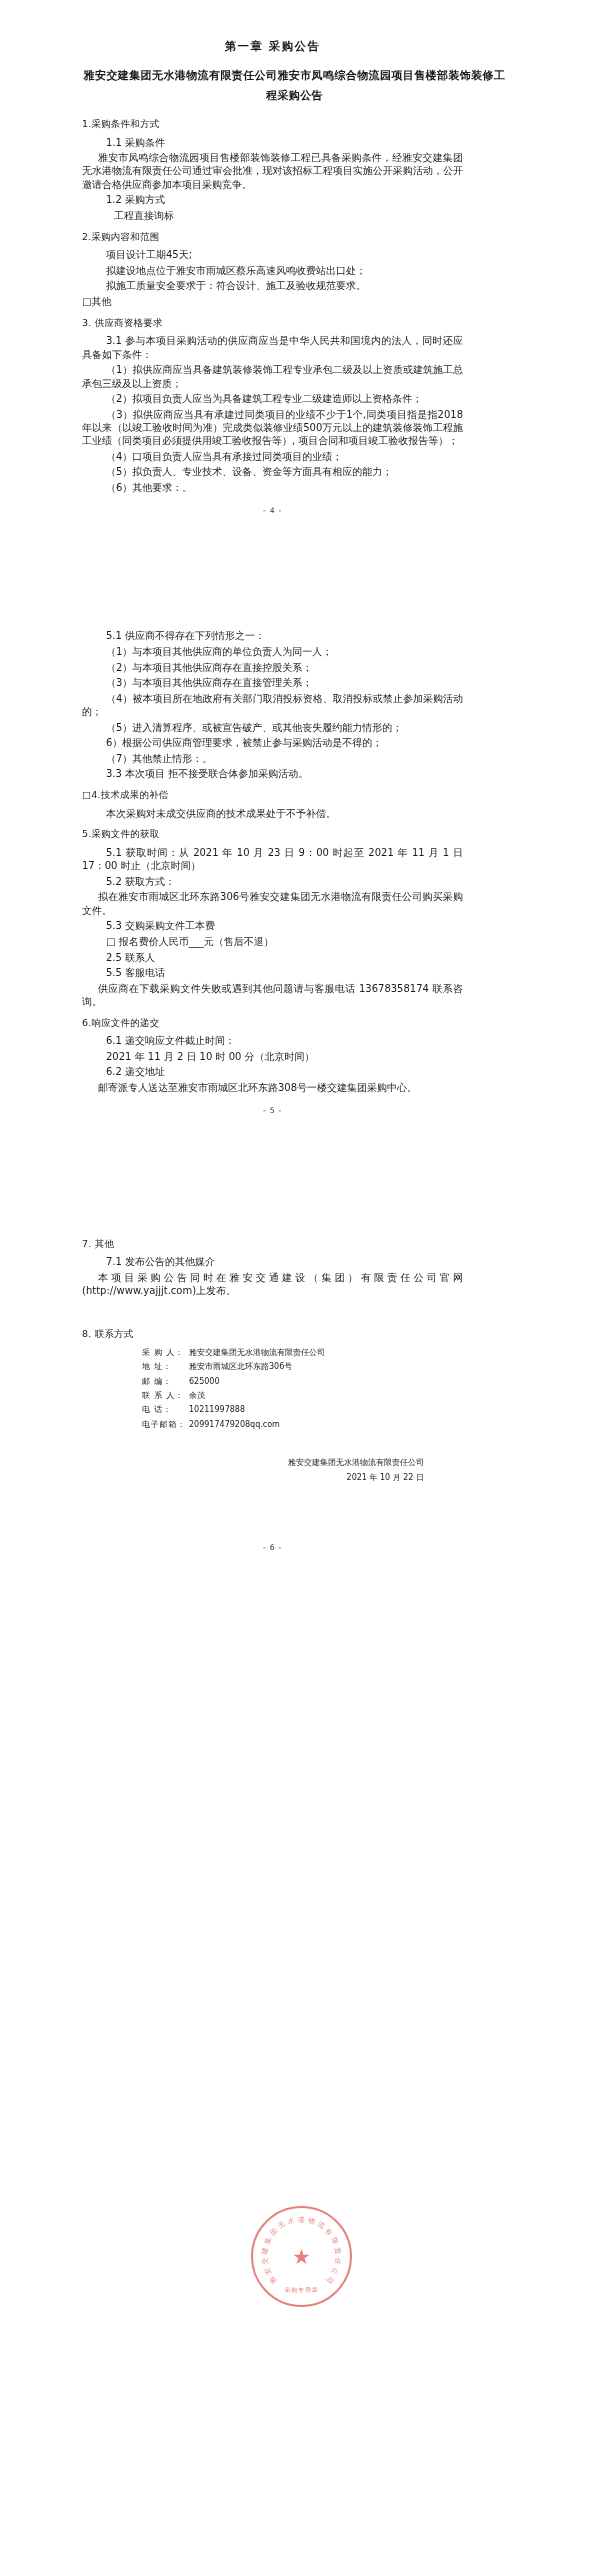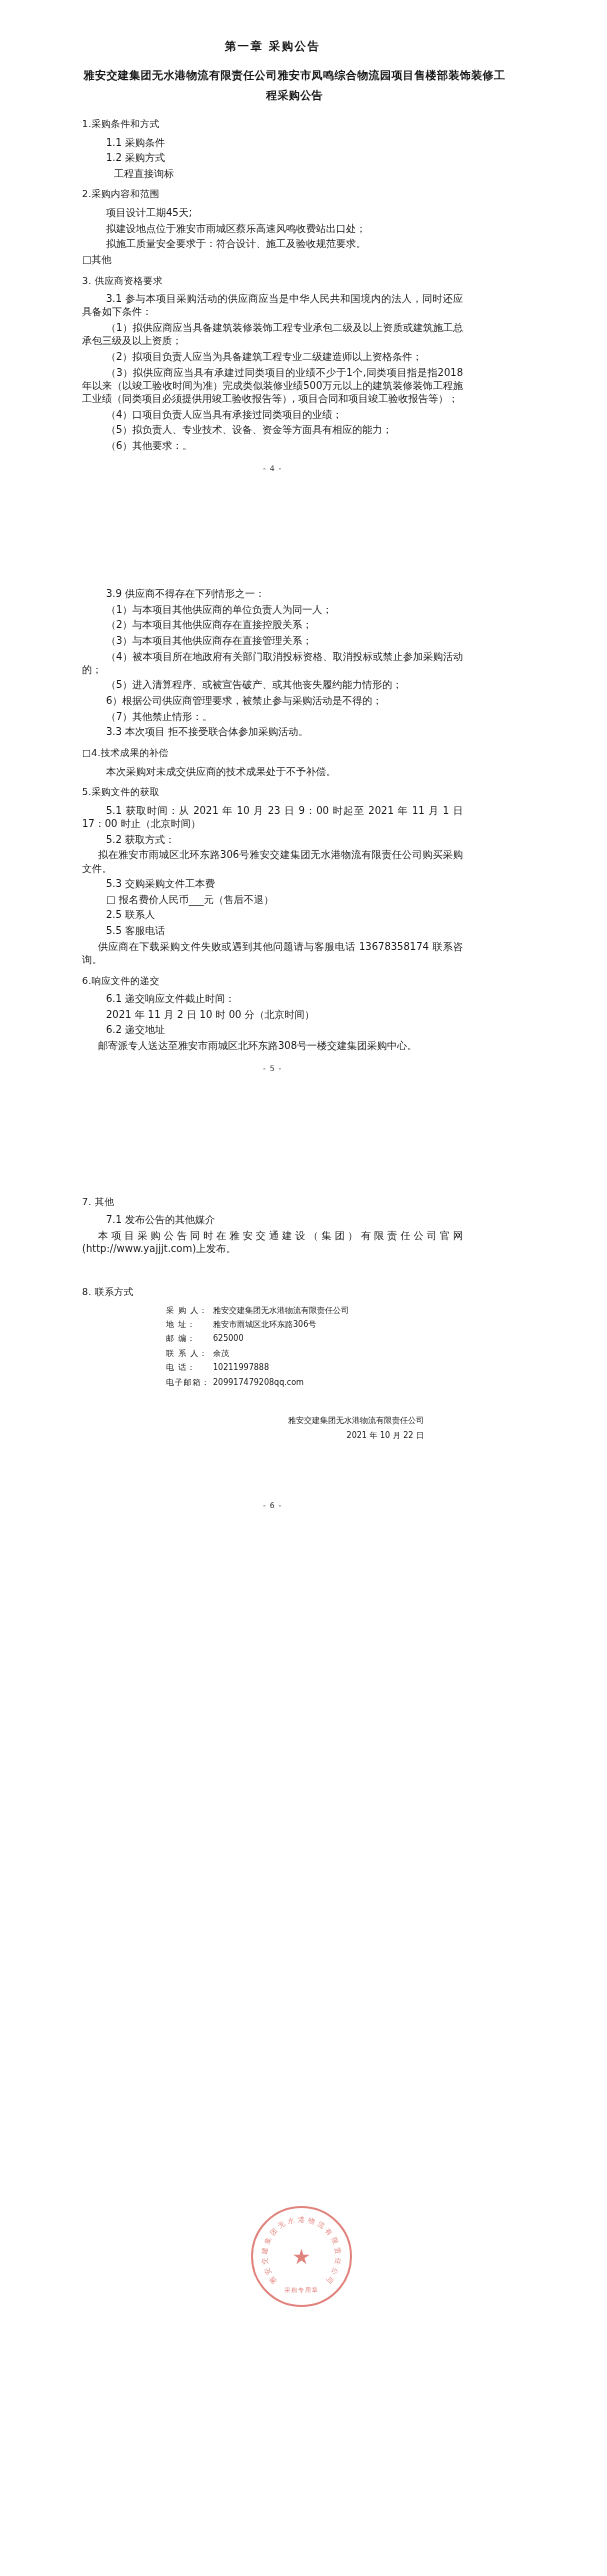--- a/index.html
+++ b/index.html
@@ -64,21 +64,21 @@
     color: #333;
     margin: 12px 0 0 0;
     letter-spacing: 0.8px;
   }
   .gap-lg { height: 114px; }
   .gap-md { height: 46px; }
   .gap-sm { height: 20px; }
   .contact-block {
     font-size: 8px;
     line-height: 14.4px;
-    margin-left: 84px;
+    margin-left: 60px;
   }
   .contact-row {
     display: flex;
   }
   .contact-label {
     width: 47px;
     letter-spacing: 0.8px;
     flex: none;
   }
   .contact-val {
@@ -149,20 +149,21 @@
 
 <div class="doc">
 
   <div class="page">
 
     <div class="chapter-title">第一章 采购公告</div>
     <div class="main-title">雅安交建集团无水港物流有限责任公司雅安市凤鸣综合物流园项目售楼部装饰装修工程采购公告</div>
 
     <div class="sec-h">1.采购条件和方式</div>
     <p class="t ind2">1.1 采购条件</p>
+    <p class="t ind1">雅安市凤鸣综合物流园项目售楼部装饰装修工程已具备采购条件，经雅安交建集团无水港物流有限责任公司通过审会批准，现对该招标工程项目实施公开采购活动，公开邀请合格供应商参加本项目采购竞争。</p>
     <p class="t ind2">1.2 采购方式</p>
     <p class="t ind3">工程直接询标</p>
 
     <div class="sec-h">2.采购内容和范围</div>
     <p class="t ind2">项目设计工期45天;</p>
     <p class="t ind2">拟建设地点位于雅安市雨城区蔡乐高速风鸣收费站出口处；</p>
     <p class="t ind2">拟施工质量安全要求于：符合设计、施工及验收规范要求。</p>
     <p class="t noind">□其他</p>
 
     <div class="sec-h">3. 供应商资格要求</div>
@@ -170,21 +171,21 @@
     <p class="t ind2">（1）拟供应商应当具备建筑装修装饰工程专业承包二级及以上资质或建筑施工总承包三级及以上资质；</p>
     <p class="t ind2">（2）拟项目负责人应当为具备建筑工程专业二级建造师以上资格条件；</p>
     <p class="t ind2">（3）拟供应商应当具有承建过同类项目的业绩不少于1个,同类项目指是指2018年以来（以竣工验收时间为准）完成类似装修业绩500万元以上的建筑装修装饰工程施工业绩（同类项目必须提供用竣工验收报告等）, 项目合同和项目竣工验收报告等）；</p>
     <p class="t ind2">（4）口项目负责人应当具有承接过同类项目的业绩；</p>
     <p class="t ind2">（5）拟负责人、专业技术、设备、资金等方面具有相应的能力；</p>
     <p class="t ind2">（6）其他要求：。</p>
 
     <div class="pagenum">- 4 -</div>
     <div class="gap-lg"></div>
 
-    <p class="t ind2">3.9 供应商不得存在下列情形之一：</p>
+    <p class="t ind2">5.1 供应商不得存在下列情形之一：</p>
     <p class="t ind2">（1）与本项目其他供应商的单位负责人为同一人；</p>
     <p class="t ind2">（2）与本项目其他供应商存在直接控股关系；</p>
     <p class="t ind2">（3）与本项目其他供应商存在直接管理关系；</p>
     <p class="t ind2">（4）被本项目所在地政府有关部门取消投标资格、取消投标或禁止参加采购活动的；</p>
     <p class="t ind2">（5）进入清算程序、或被宣告破产、或其他丧失履约能力情形的；</p>
     <p class="t ind2">6）根据公司供应商管理要求，被禁止参与采购活动是不得的；</p>
     <p class="t ind2">（7）其他禁止情形：。</p>
     <p class="t ind2">3.3 本次项目 拒不接受联合体参加采购活动。</p>
 
     <div class="sec-h">□4.技术成果的补偿</div>

